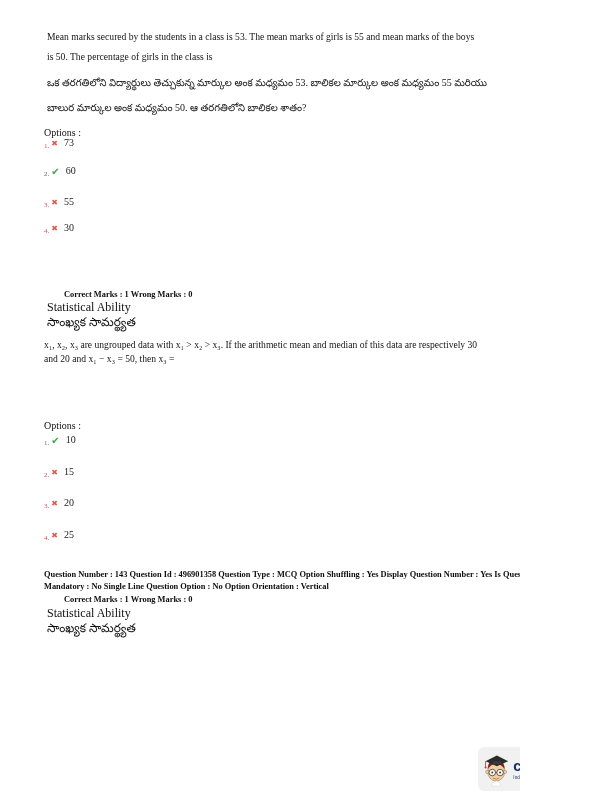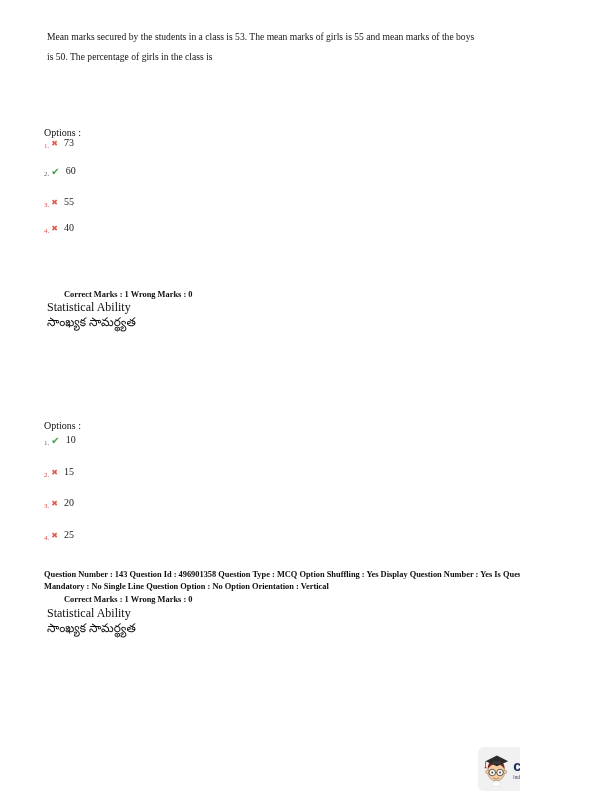--- a/index.html
+++ b/index.html
@@ -47,20 +47,21 @@
   .brand-colon { font-size:9px; font-weight:bold; color:#f26722; margin-left:1px; }
   .brand-tagline { font-size:4.6px; color:#1c2e5e; margin-top:1px; letter-spacing:0.1px; }
 </style>
 </head>
 <body>
 
 <div class="page">
 
   <div class="abs q-en" style="left:47px; top:27px;">Mean marks secured by the students in a class is 53. The mean marks of girls is 55 and mean marks of the boys is 50. The percentage of girls in the class is</div>
 
+  <div class="abs q-te" style="left:47px; top:70px;">ఒక తరగతిలోని విద్యార్థులు తెచ్చుకున్న మార్కుల అంక మధ్యమం 53. బాలికల మార్కుల అంక మధ్యమం 55 మరియు బాలుర మార్కుల అంక మధ్యమం 50. ఆ తరగతిలోని బాలికల శాతం?</div>
 
   <div class="abs options-label" style="left:44px; top:127px;">Options :</div>
 
   <div class="abs opt wrong" style="left:44px; top:137px;">
     <span class="num">1.</span>
     <span class="mark cross">✖</span>
     <span class="val">73</span>
   </div>
   <div class="abs opt correct" style="left:44px; top:165px;">
     <span class="num">2.</span>
@@ -68,28 +69,29 @@
     <span class="val">60</span>
   </div>
   <div class="abs opt wrong" style="left:44px; top:196px;">
     <span class="num">3.</span>
     <span class="mark cross">✖</span>
     <span class="val">55</span>
   </div>
   <div class="abs opt wrong" style="left:44px; top:222px;">
     <span class="num">4.</span>
     <span class="mark cross">✖</span>
-    <span class="val">40</span>
+    <span class="val">30</span>
   </div>
 
   <div class="abs marks" style="left:44px; top:290px;">Correct Marks : 1 Wrong Marks : 0</div>
 
   <div class="abs sec-title-en" style="left:47px; top:300px;">Statistical Ability</div>
   <div class="abs sec-title-te" style="left:47px; top:315px;">సాంఖ్యక సామర్థ్యత</div>
 
+  <div class="abs q-en tight" style="left:44px; top:338px;">x₁, x₂, x₃ are ungrouped data with x₁ &gt; x₂ &gt; x₃. If the arithmetic mean and median of this data are respectively 30 and 20 and x₁ − x₃ = 50, then x₃ =</div>
 
 
   <div class="abs options-label" style="left:44px; top:420px;">Options :</div>
 
   <div class="abs opt correct" style="left:44px; top:434px;">
     <span class="num">1.</span>
     <span class="mark check">✔</span>
     <span class="val">10</span>
   </div>
   <div class="abs opt wrong" style="left:44px; top:466px;">

